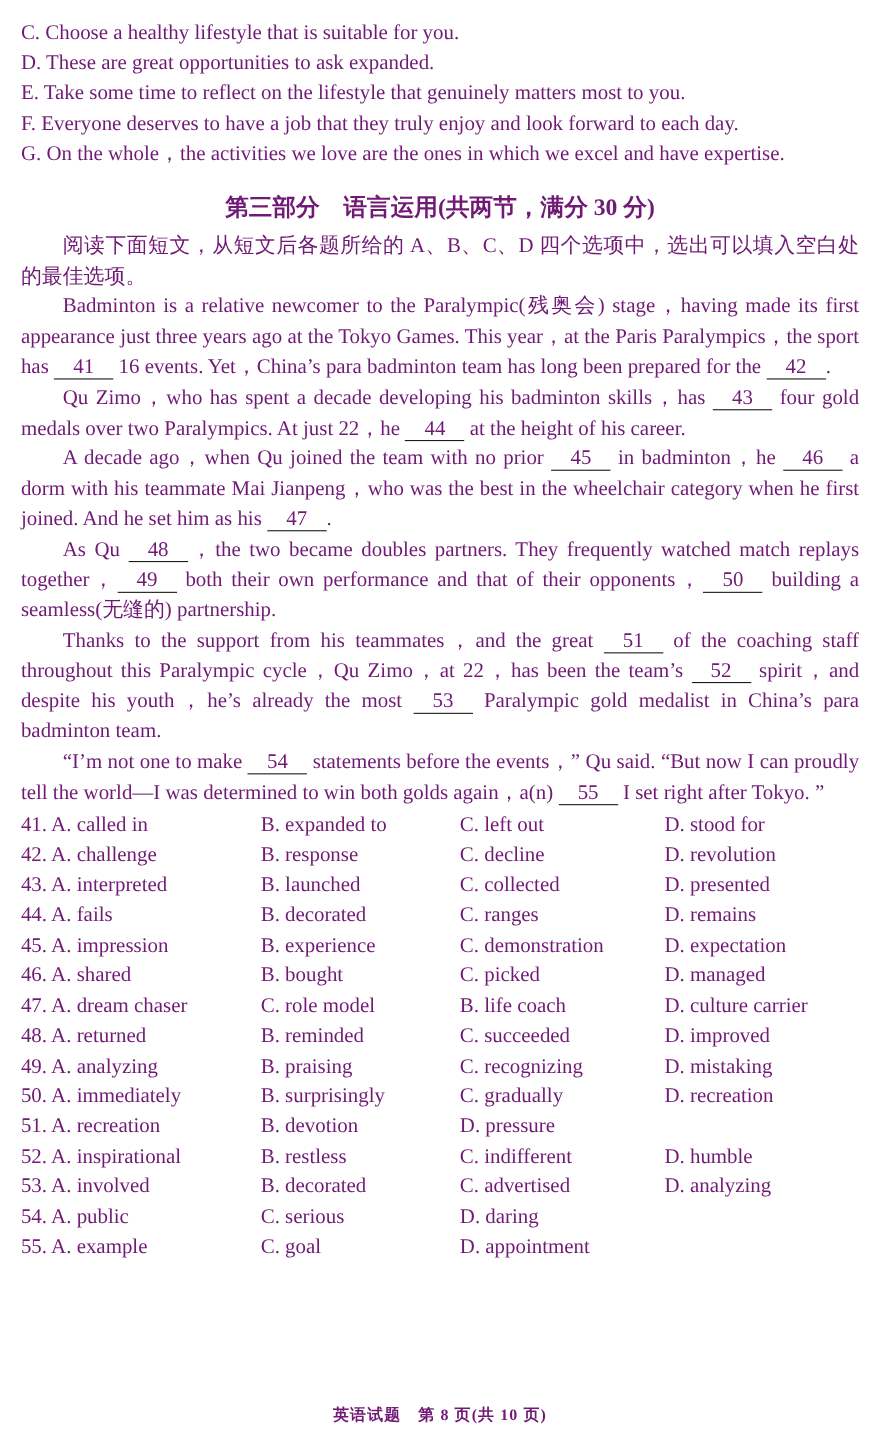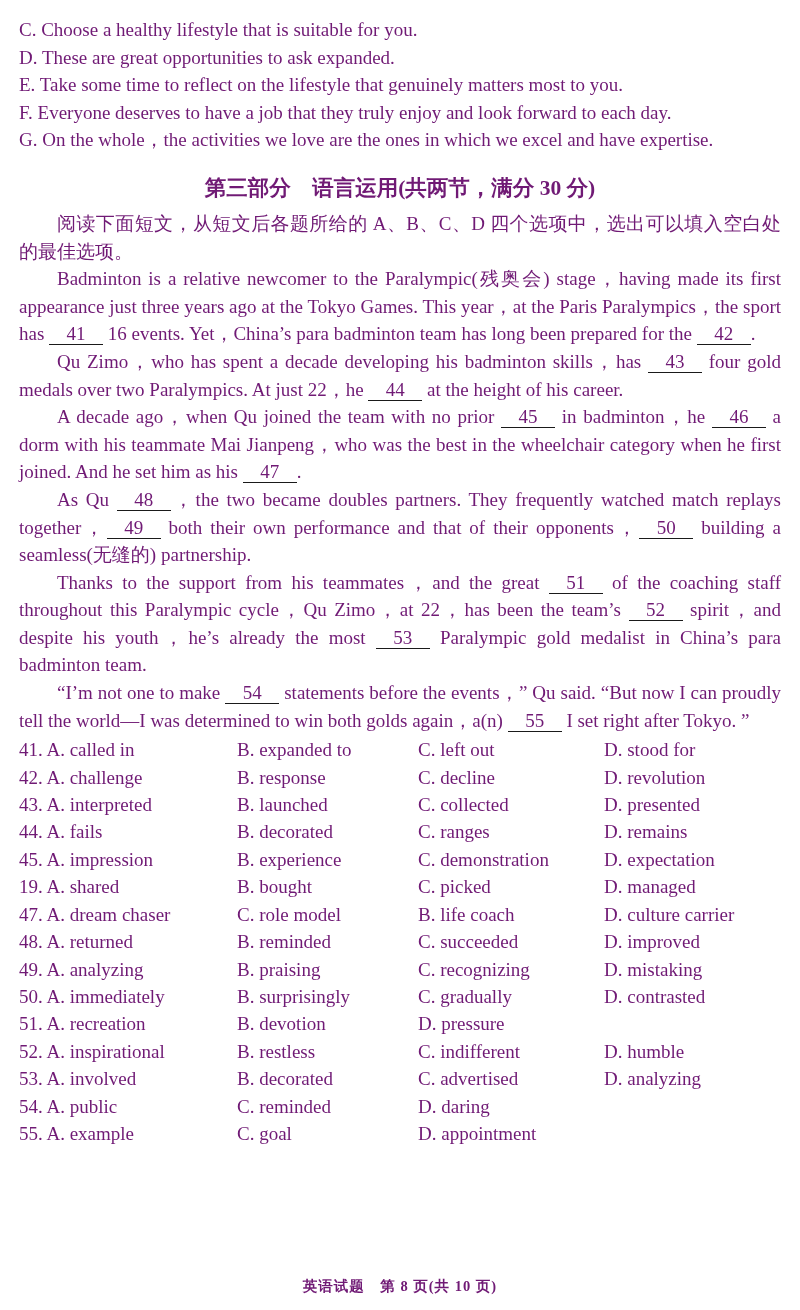--- a/index.html
+++ b/index.html
@@ -120,21 +120,21 @@
         <div class="q-cell">C. ranges</div>
         <div class="q-cell">D. remains</div>
       </div>
       <div class="q-row">
         <div class="q-cell">45. A. impression</div>
         <div class="q-cell">B. experience</div>
         <div class="q-cell">C. demonstration</div>
         <div class="q-cell">D. expectation</div>
       </div>
       <div class="q-row">
-        <div class="q-cell">19. A. shared</div>
+        <div class="q-cell">46. A. shared</div>
         <div class="q-cell">B. bought</div>
         <div class="q-cell">C. picked</div>
         <div class="q-cell">D. managed</div>
       </div>
       <div class="q-row">
         <div class="q-cell">47. A. dream chaser</div>
         <div class="q-cell">C. role model</div>
         <div class="q-cell">B. life coach</div>
         <div class="q-cell">D. culture carrier</div>
       </div>
@@ -147,42 +147,42 @@
       <div class="q-row">
         <div class="q-cell">49. A. analyzing</div>
         <div class="q-cell">B. praising</div>
         <div class="q-cell">C. recognizing</div>
         <div class="q-cell">D. mistaking</div>
       </div>
       <div class="q-row">
         <div class="q-cell">50. A. immediately</div>
         <div class="q-cell">B. surprisingly</div>
         <div class="q-cell">C. gradually</div>
-        <div class="q-cell">D. contrasted</div>
+        <div class="q-cell">D. recreation</div>
       </div>
       <div class="q-row">
         <div class="q-cell">51. A. recreation</div>
         <div class="q-cell">B. devotion</div>
         <div class="q-cell">D. pressure</div>
       </div>
       <div class="q-row">
         <div class="q-cell">52. A. inspirational</div>
         <div class="q-cell">B. restless</div>
         <div class="q-cell">C. indifferent</div>
         <div class="q-cell">D. humble</div>
       </div>
       <div class="q-row">
         <div class="q-cell">53. A. involved</div>
         <div class="q-cell">B. decorated</div>
         <div class="q-cell">C. advertised</div>
         <div class="q-cell">D. analyzing</div>
       </div>
       <div class="q-row">
         <div class="q-cell">54. A. public</div>
-        <div class="q-cell">C. reminded</div>
+        <div class="q-cell">C. serious</div>
         <div class="q-cell">D. daring</div>
       </div>
       <div class="q-row">
         <div class="q-cell">55. A. example</div>
         <div class="q-cell">C. goal</div>
         <div class="q-cell">D. appointment</div>
       </div>
     </div>
 
   <div class="footer">英语试题　第 8 页(共 10 页)</div>

